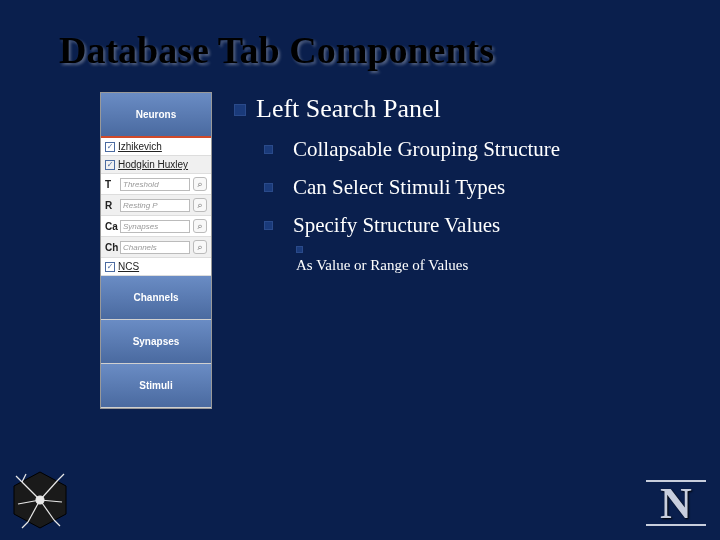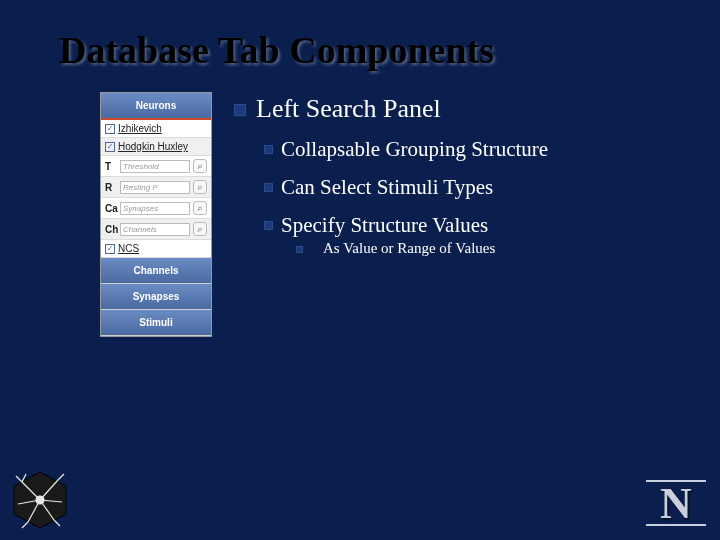--- a/index.html
+++ b/index.html
@@ -29,21 +29,21 @@
     background: #f5f5f5;
     border: 1px solid #999;
     font-family: Arial, sans-serif;
     font-size: 10px;
     color: #333;
   }
   .panel-header {
     background: linear-gradient(#6a8cc4, #4a6aa0);
     color: #fff;
     text-align: center;
-    padding: 7px 0;
+    padding: 16px 0;
     font-weight: bold;
     border-bottom: 1px solid #d0d0d0;
   }
   .panel-header.selected {
     border-bottom: 2px solid #d04a2a;
   }
   .panel-item {
     display: flex;
     align-items: center;
     padding: 3px 4px;
@@ -102,34 +102,35 @@
     display: flex;
     align-items: flex-start;
     gap: 10px;
     font-size: 26px;
     color: #fff;
     margin-bottom: 6px;
   }
   .b2 {
     display: flex;
     align-items: flex-start;
-    gap: 8px;
+    gap: 20px;
     font-size: 21px;
     color: #fff;
     margin-left: 30px;
     margin-bottom: 2px;
     margin-top: 13px;
   }
   .b3 {
     display: flex;
     align-items: flex-start;
-    gap: 20px;
+    gap: 4px;
     font-size: 15px;
     color: #fff;
     margin-left: 62px;
+    flex-direction: column;
   }
   .sq1 { width: 12px; height: 12px; background: #1a3a7a; margin-top: 10px; flex-shrink: 0; border: 1px solid #2a4a8a; }
   .sq2 { width: 9px; height: 9px; background: #1a3a7a; margin-top: 8px; flex-shrink: 0; border: 1px solid #2a4a8a; }
   .sq3 { width: 7px; height: 7px; background: #1a3a7a; margin-top: 6px; flex-shrink: 0; border: 1px solid #2a4a8a; }
   .logo-left {
     position: absolute;
     bottom: 8px;
     left: 8px;
     width: 64px;
     height: 64px;

